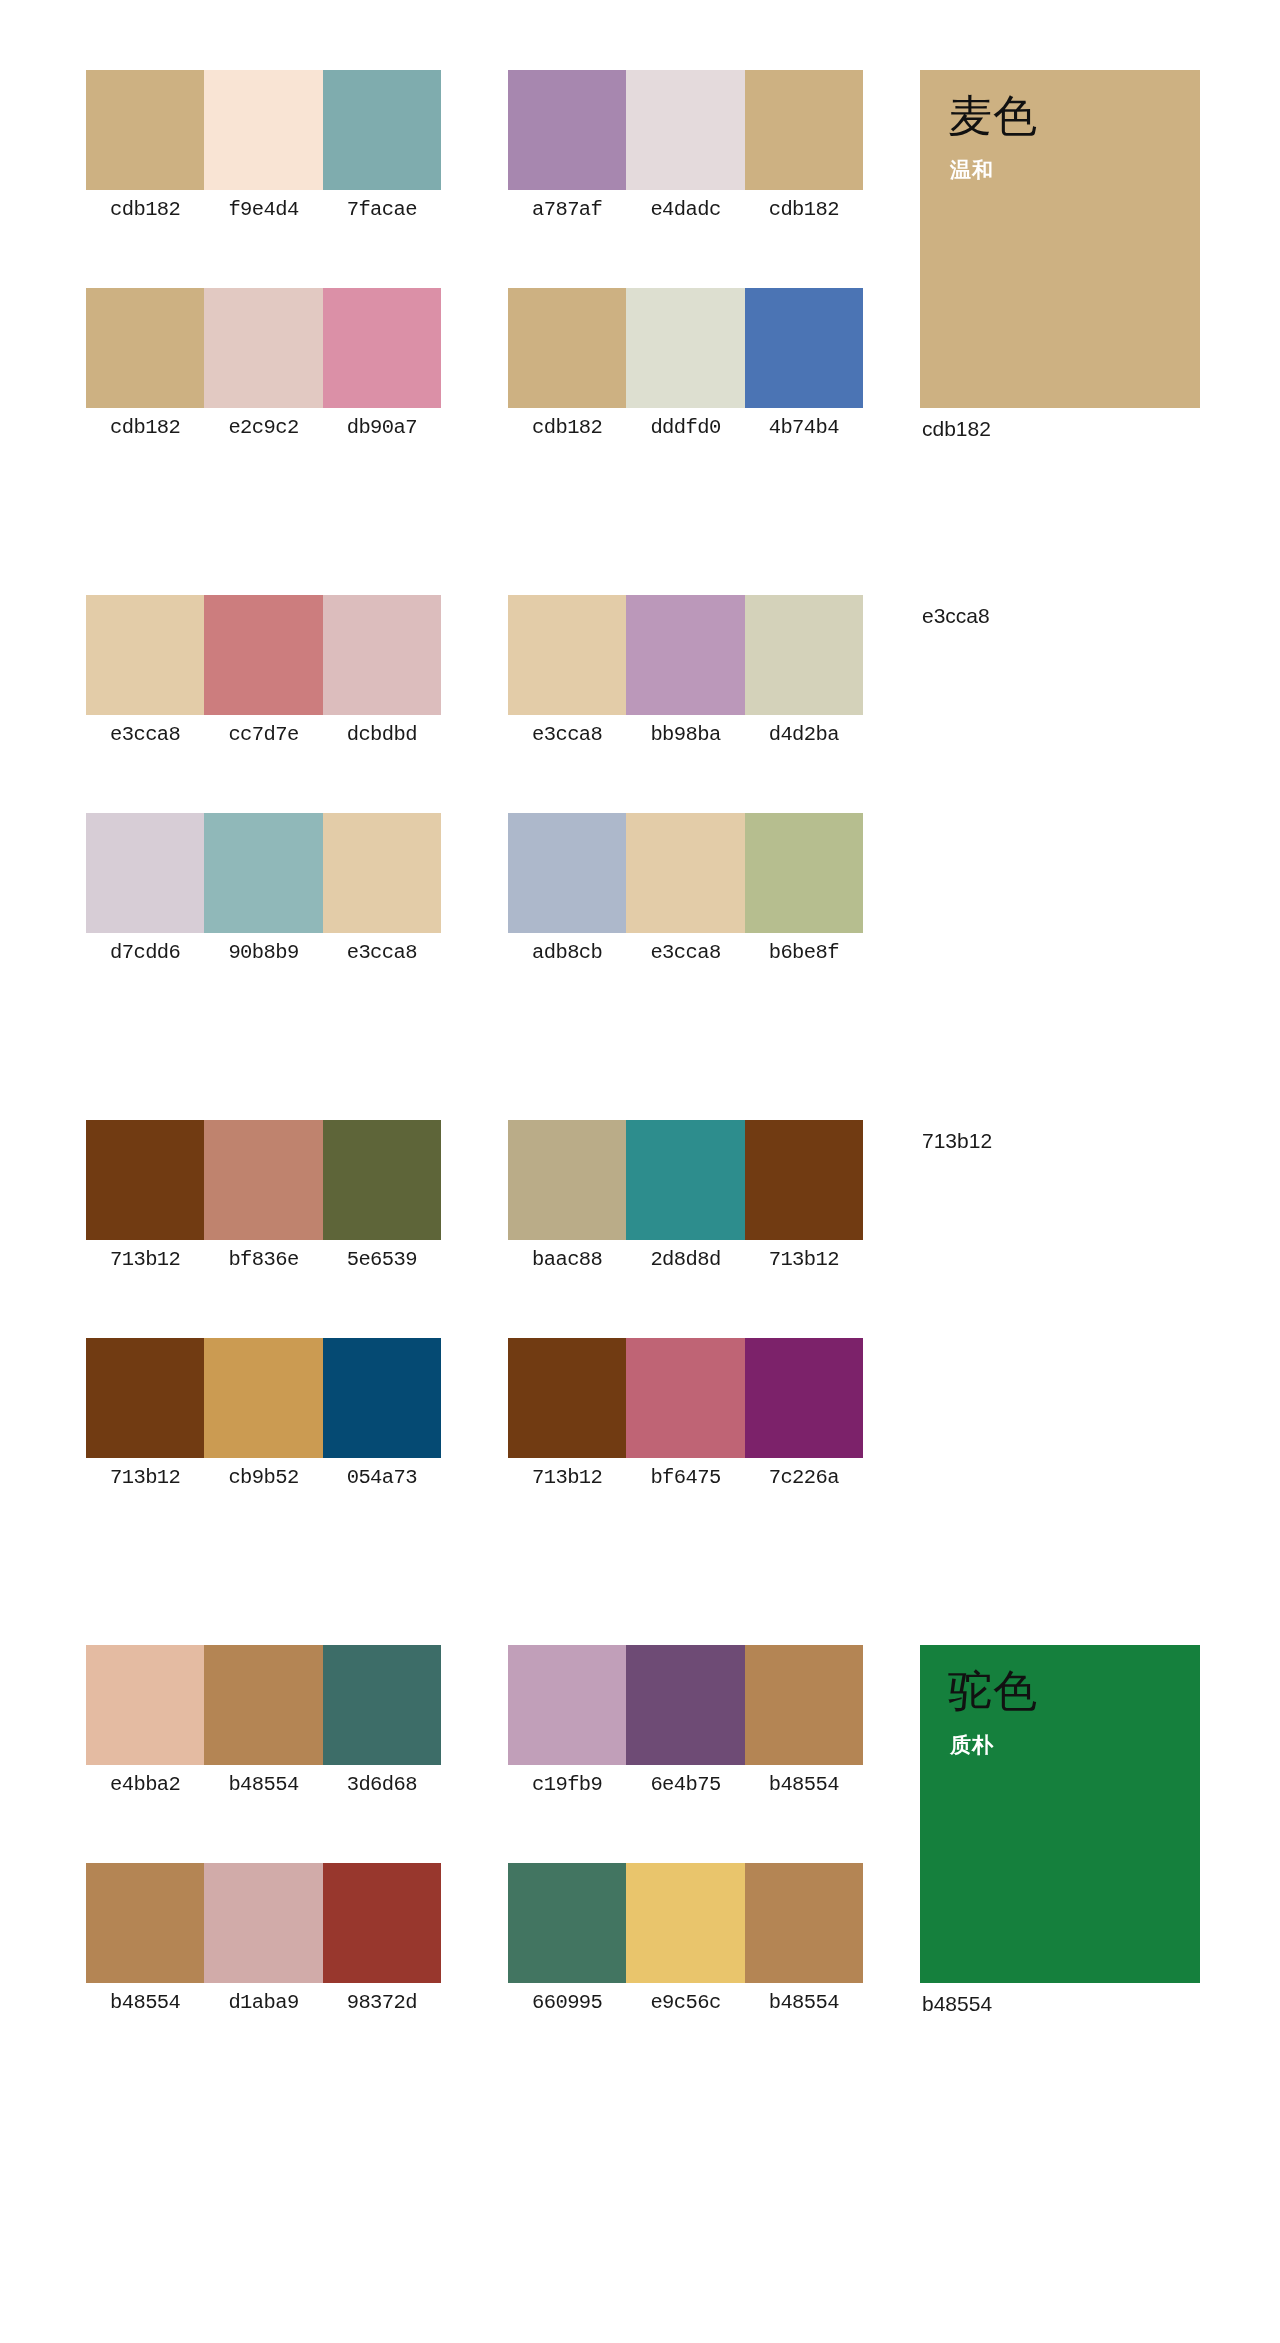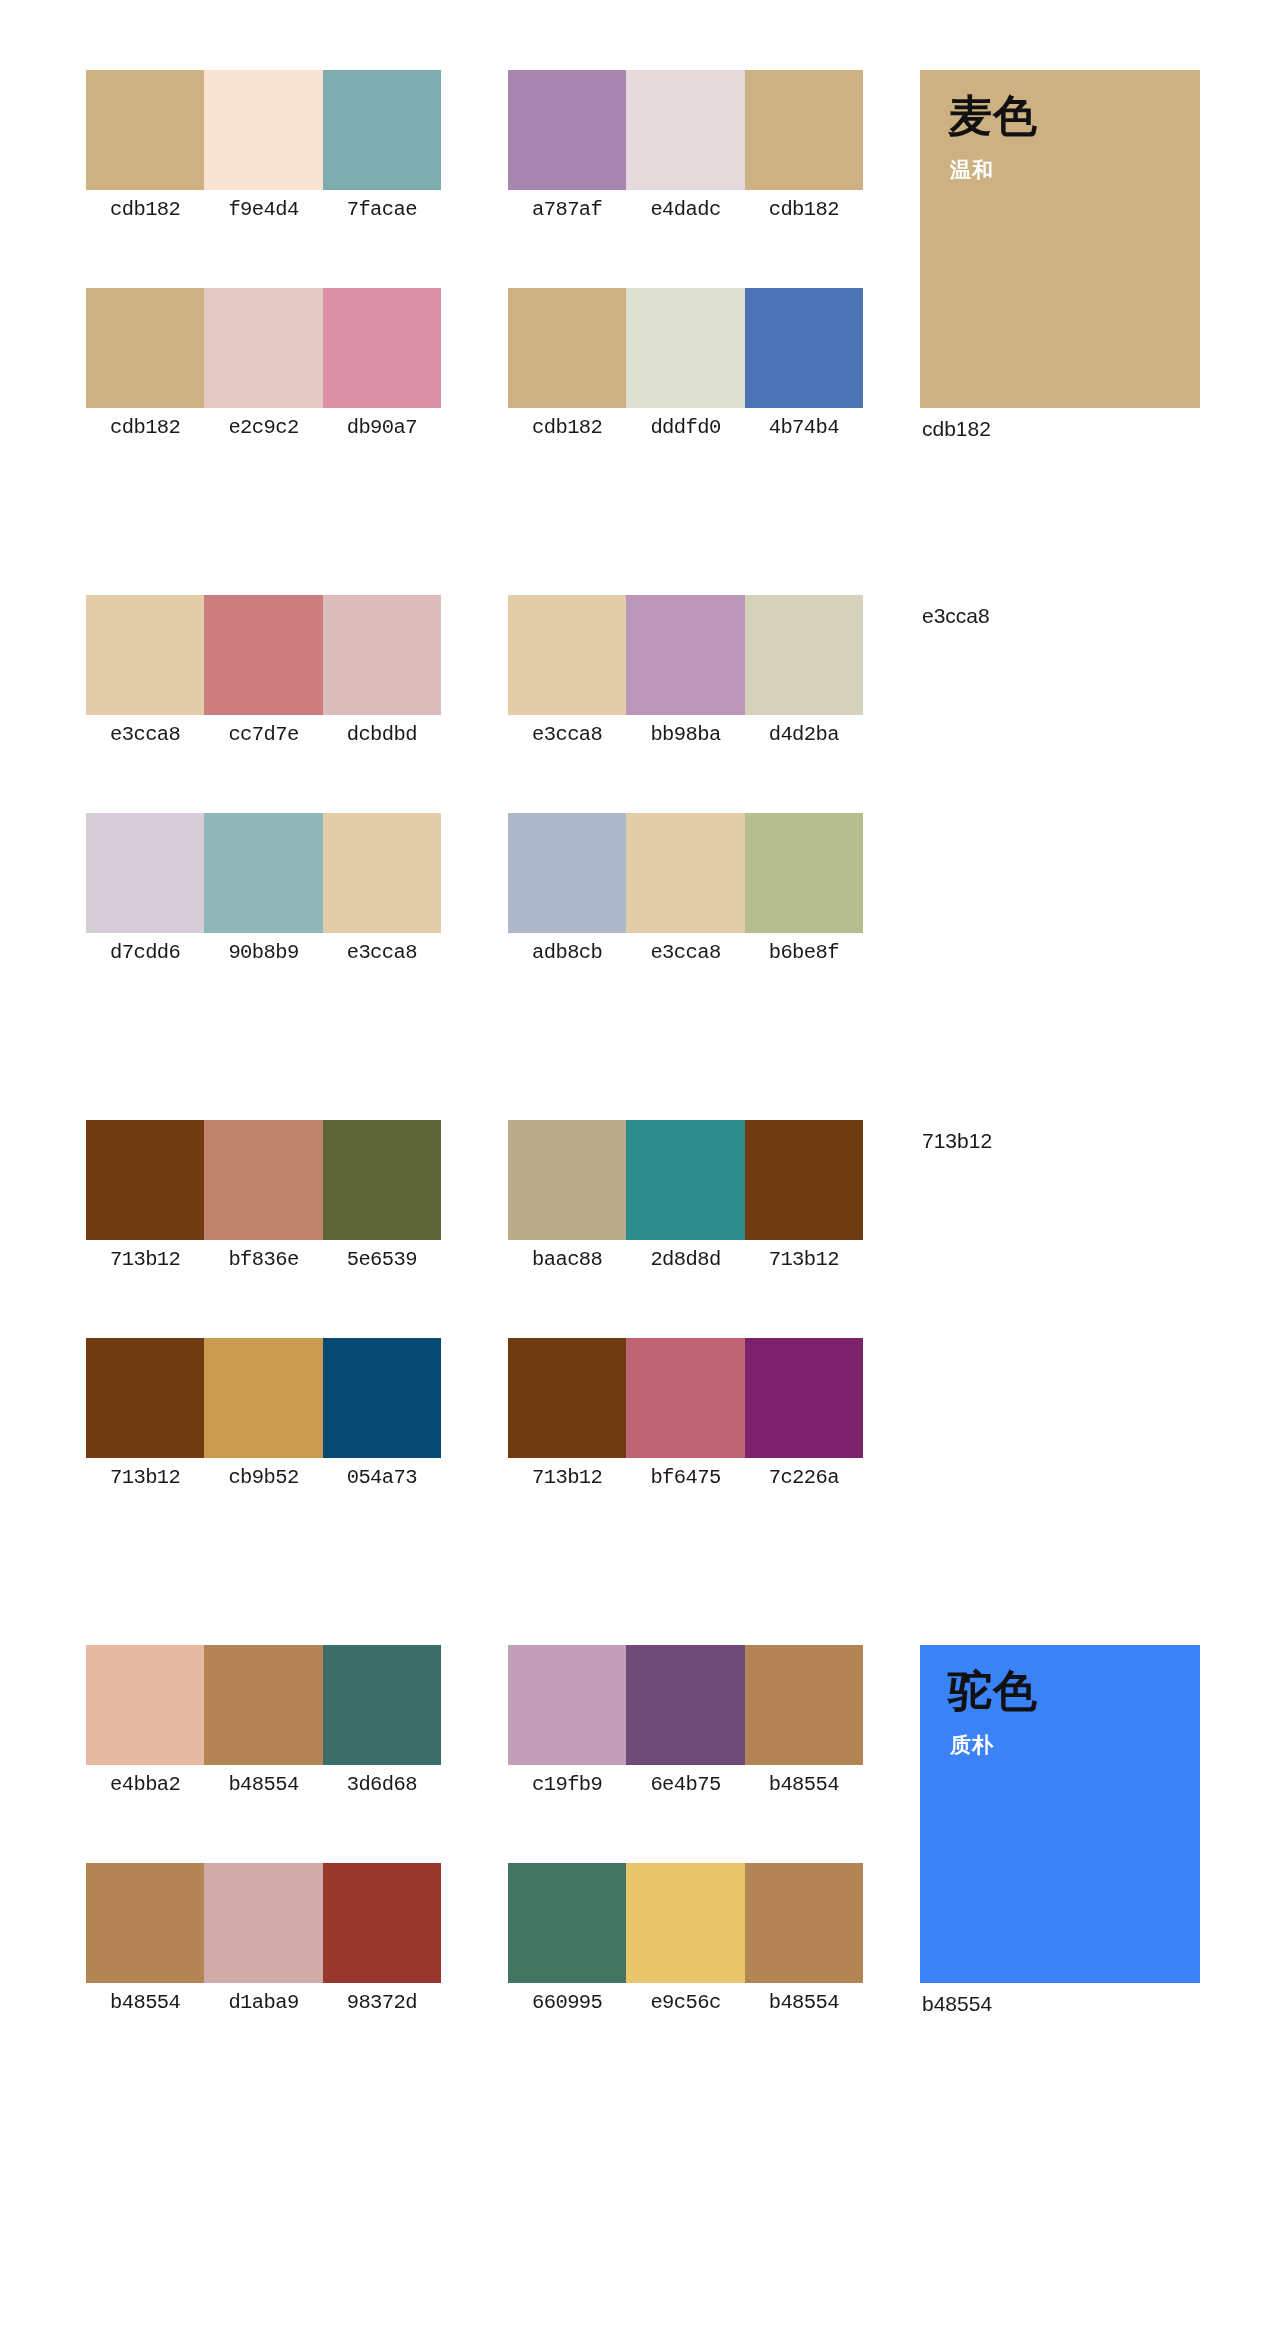--- a/index.html
+++ b/index.html
@@ -80,21 +80,21 @@
     width: 280px;
     height: 338px;
     position: relative;
   }
   .feature-name {
     position: absolute;
     left: 28px;
     top: 22px;
     font-family: "Liberation Sans", "DejaVu Sans", sans-serif;
     font-size: 44px;
-    font-weight: 700;
+    font-weight: 400;
     color: #111111;
     letter-spacing: 1px;
     line-height: 1.1;
     white-space: nowrap;
   }
   .feature-mood {
     position: absolute;
     left: 30px;
     top: 86px;
     font-family: "Liberation Sans", "DejaVu Sans", sans-serif;
@@ -343,20 +343,20 @@
             <div class="sw-cell" style="background: rgb(180, 133, 84);"></div>
           </div>
           <div class="lbl-strip">
             <div class="lbl-cell">660995</div>
             <div class="lbl-cell">e9c56c</div>
             <div class="lbl-cell">b48554</div>
           </div>
         </div>
       </div>
       <div class="feature">
-        <div class="feature-block" style="background: #3b82f6;">
+        <div class="feature-block" style="background: #15803d;">
           <div class="feature-name">驼色</div>
           <div class="feature-mood">质朴</div>
         </div>
         <div class="feature-hex">b48554</div>
       </div>
     </div>
   </div>
 
 </body></html>

